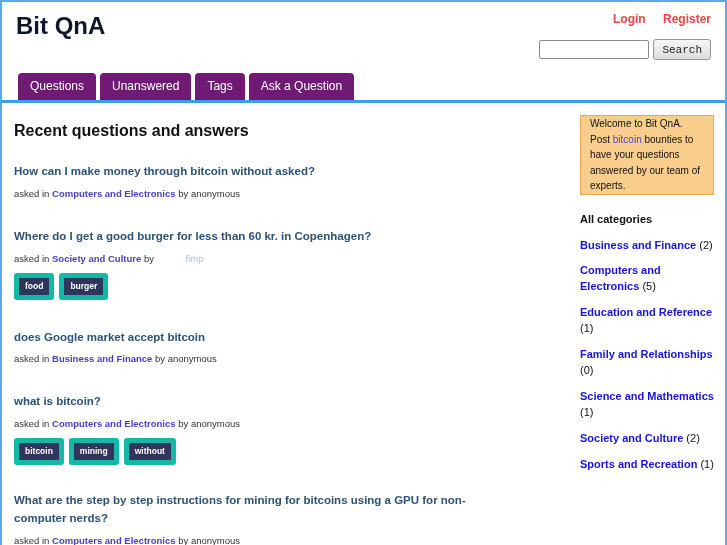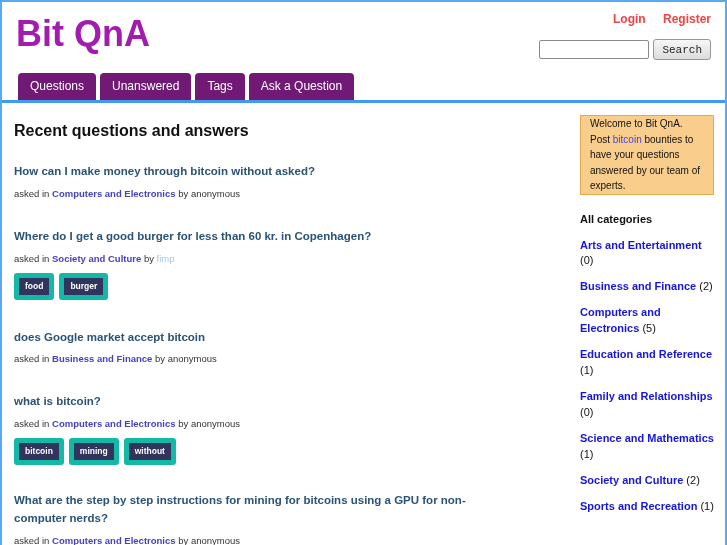--- a/index.html
+++ b/index.html
@@ -5,21 +5,21 @@
   * { margin: 0; padding: 0; box-sizing: border-box; }
   html, body { background: #fff; }
   body { font-family: "Liberation Sans", "DejaVu Sans", sans-serif; color: #222; }
   .page {
     width: 727px; height: 545px; overflow: hidden; background: #fff;
     border: 2px solid #56a9f2; border-bottom: none; position: relative;
   }
   
   .header { display: flex; justify-content: space-between; padding: 8px 14px 0 14px; }
   .logo {
-    color: #a21caf; font-size: 36px; font-weight: bold; text-decoration: none;
+    color: #0f172a; font-size: 24px; font-weight: bold; text-decoration: none;
     letter-spacing: 0; line-height: 1.2; margin-top: 2px; display: inline-block;
   }
   .header-right { text-align: right; padding-top: 2px; }
   .auth-links { font-size: 12px; font-weight: bold; }
   .auth-links a { color: #ef4444; text-decoration: none; margin-left: 14px; }
   .search-row { margin-top: 13px; display: flex; align-items: center; justify-content: flex-end; }
   .search-input {
     width: 110px; height: 19px; border: 1px solid #8a8a8a; border-radius: 2px;
     font-size: 11px; padding: 0 4px; outline: none;
   }
@@ -40,21 +40,21 @@
   .main-col { flex: 1; min-width: 0; }
   .page-title { font-size: 16px; color: #111; margin: 7px 0 21px 0; }
   .question { margin-bottom: 27px; }
   .q-title {
     color: #2a5377; font-size: 11.5px; font-weight: bold; text-decoration: none;
     line-height: 1.55; display: inline-block; max-width: 460px;
   }
   .q-meta { font-size: 9.5px; color: #333; margin-top: 7px; }
   .q-meta .cat-link { color: #4542c2; font-weight: bold; text-decoration: none; }
   .q-meta .user { color: #333; }
-  .q-meta .user.user-link { color: #a6c6ec; }
+  .q-meta .user.user-link { color: #a6c6ec; margin-left: 29px; }
   .q-tags { margin-top: 9px; display: flex; gap: 5px; }
   .tag {
     background: #31345c; color: #fff; font-size: 8.5px; font-weight: bold;
     padding: 3px 6px 4px 6px; border: 5px solid #14b8a6; border-radius: 3px;
     text-decoration: none; display: inline-block;
   }
   
   .sidebar { width: 134px; flex: none; }
   .welcome-box {
     background: #f9cd8c; border: 1px solid #e5a94e; padding: 0 9px;
@@ -166,24 +166,20 @@
 
 </div>
     </div>
 
     <div class="sidebar">
       <div class="welcome-box">
         <span>Welcome to Bit QnA. Post </span><a href="#">bitcoin</a><span> bounties to have your questions answered by our team of experts.</span>
       </div>
       <div class="cat-heading">All categories</div>
       <div id="category-list">
-  <div class="cat-item">
-    <a href="#">Arts and Entertainment</a>
-    <span class="cat-count">(0)</span>
-  </div>
 
   <div class="cat-item">
     <a href="#">Business and Finance</a>
     <span class="cat-count">(2)</span>
   </div>
 
   <div class="cat-item">
     <a href="#">Computers and Electronics</a>
     <span class="cat-count">(5)</span>
   </div>

